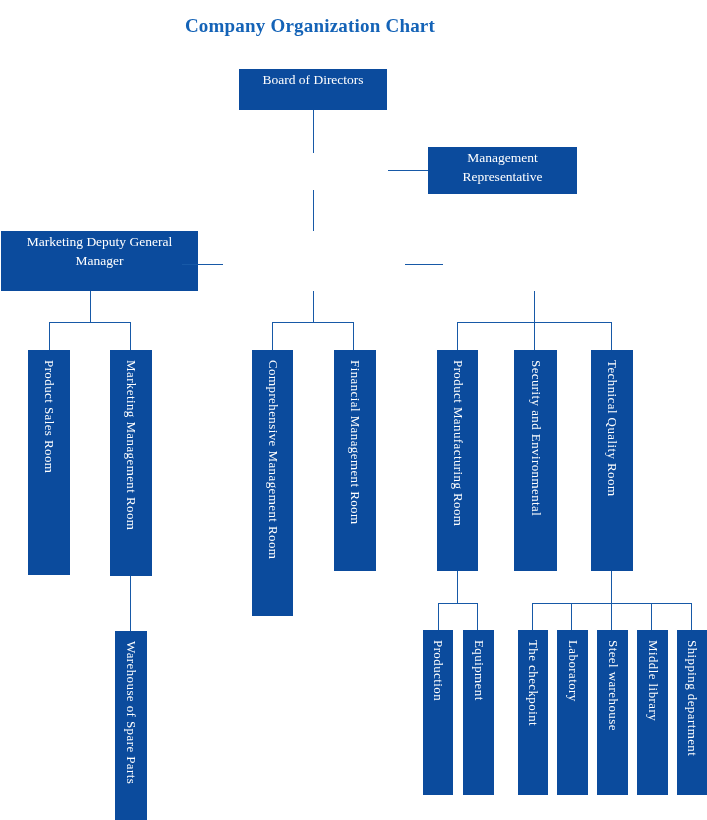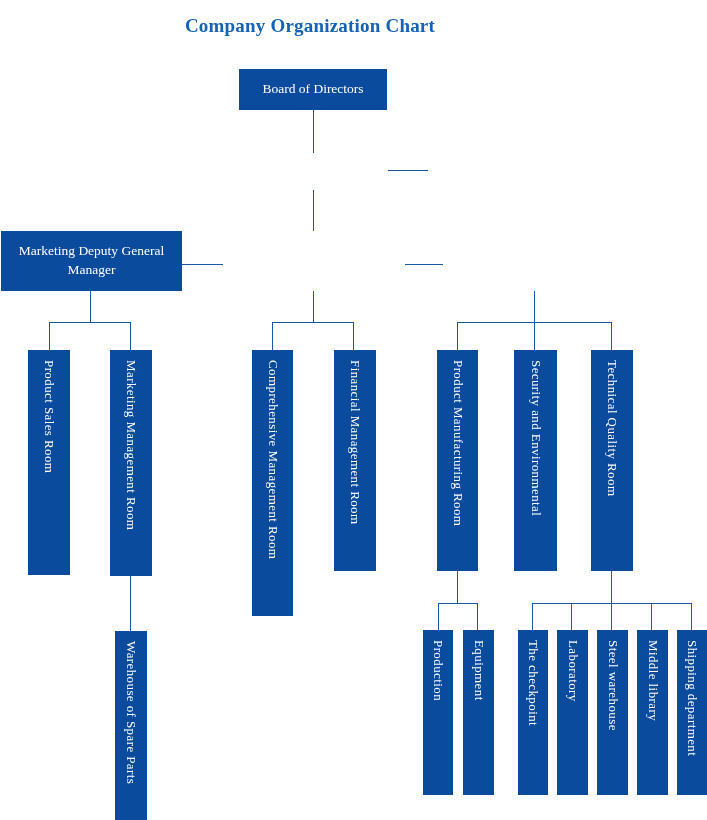--- a/index.html
+++ b/index.html
@@ -15,21 +15,21 @@
     background:var(--background);overflow:hidden;
     font-family:Liberation Serif, serif;
   }
   .title{
     position:absolute;left:0;top:3px;width:620px;height:26px;
     text-align:center;font-size:19px;font-weight:bold;color:var(--title);
     letter-spacing:.2px;
   }
   .box{
     position:absolute;background:var(--box);color:var(--box_text);
-    display:flex;align-items:center;justify-content:center;
+    display:flex;justify-content:center;
     text-align:center;font-size:13.5px;line-height:1.4;
     box-sizing:border-box;padding:2px 3px;
   }
   .vbox{
     align-items:flex-start;justify-content:center;padding-top:10px;
   }
   .vbox .vtext{
     writing-mode:vertical-rl;white-space:nowrap;font-size:13px;
     letter-spacing:.4px;
   }
@@ -40,22 +40,25 @@
 </head>
 <body>
 
 <div id="stage">
 
   <div class="title">Company Organization Chart</div>
 
   <div class="box" style="left:239px;top:57px;width:148px;height:41px;">
     <span>Board of Directors</span>
   </div>
+  <div class="box" style="left:428px;top:135px;width:149px;height:47px;">
+    <span>Management Representative</span>
+  </div>
 
-  <div class="box" style="left:1px;top:219px;width:181px;height:60px;">
+  <div class="box" style="left:1px;top:219px;width:197px;height:60px;">
     <span>Marketing Deputy General Manager</span>
   </div>
 
   <div class="box vbox" style="left:28px;top:338px;width:42px;height:225px;">
     <span class="vtext">Product Sales Room</span>
   </div>
   <div class="box vbox" style="left:110px;top:338px;width:42px;height:226px;">
     <span class="vtext">Marketing Management Room</span>
   </div>
   <div class="box vbox" style="left:252px;top:338px;width:41px;height:266px;">

